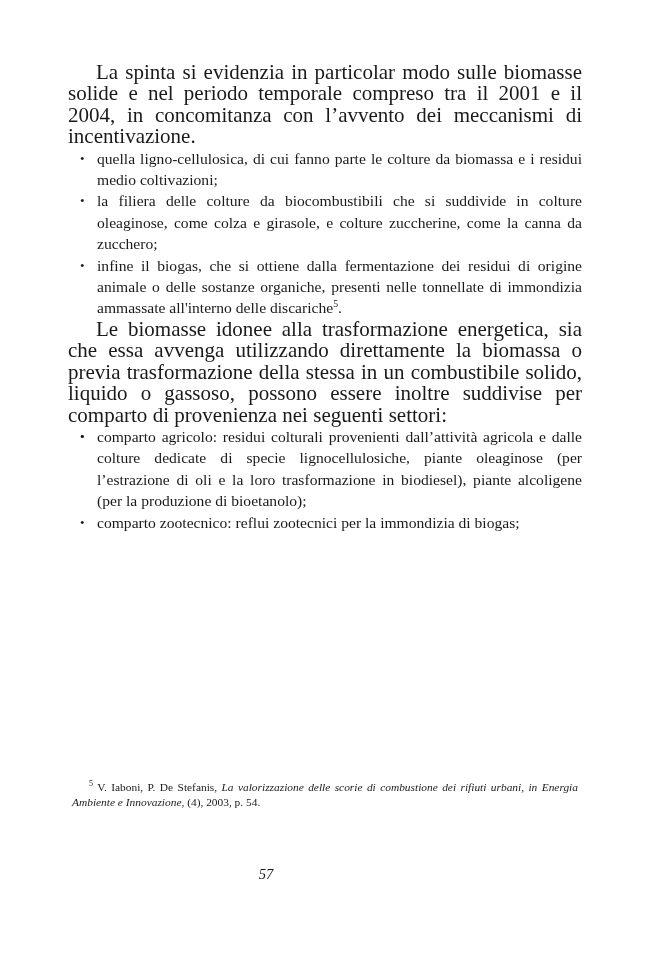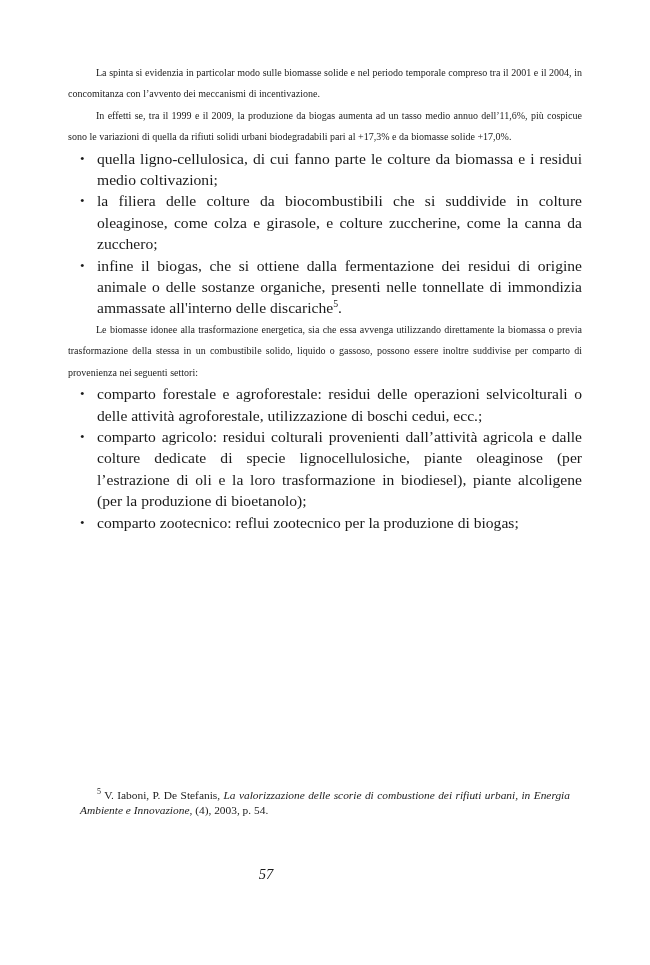--- a/index.html
+++ b/index.html
@@ -27,21 +27,21 @@
   .textblock {
     position: absolute;
     left: 68px;
     top: 62px;
     width: 514px;
   }
   p.body-para {
     margin: 0;
     text-indent: 28px;
     text-align: justify;
-    font-size: 10px;
+    font-size: 21px;
     line-height: 21.4px;
     hyphens: manual;
     word-spacing: 0.1px;
   }
   ul.bullets {
     margin: 0;
     padding: 0;
     list-style: none;
   }
   ul.bullets li {
@@ -64,21 +64,21 @@
     vertical-align: super;
     line-height: 0;
   }
   .footnote-zone {
     position: absolute;
     left: 68px;
     top: 776px;
     width: 514px;
   }
   .footnote-text {
-    margin: 12px;
+    margin: 4px;
     font-size: 11.4px;
     line-height: 15.4px;
     text-align: justify;
     text-indent: 17px;
   }
   .footnote-text .fn-marker {
     font-size: 8px;
     vertical-align: super;
     line-height: 0;
   }
@@ -97,21 +97,20 @@
 </style>
 </head>
 <body>
 
 <div class="page">
 
   <div class="textblock">
 
     <p class="body-para">La spinta si evidenzia in particolar modo sulle biomasse solide e nel periodo temporale compreso tra il 2001 e il 2004, in concomitanza con l’avvento dei meccanismi di incentivazione.</p>
 
-    <p class="body-para">In effetti se, tra il 1999 e il 2009, la produzione da biogas aumenta ad un tasso medio annuo dell’11,6%, più cospicue sono le variazioni di quella da rifiuti solidi urbani biodegradabili pari al +17,3% e da biomasse solide +17,0%.</p>
 
 
     <ul class="bullets">
       <li>
         <span class="bullet-mark">•</span>
         <span>quella ligno-cellulosica, di cui fanno parte le colture da biomassa e i residui medio coltivazioni;</span>
       </li>
       <li>
         <span class="bullet-mark">•</span>
         <span>la filiera delle colture da biocombustibili che si suddivide in colture oleaginose, come colza e girasole, e colture zuccherine, come la canna da zucchero;</span>
@@ -120,29 +119,28 @@
         <span class="bullet-mark">•</span>
         <span>infine il biogas, che si ottiene dalla fermentazione dei residui di origine animale o delle sostanze organiche, presenti nelle tonnellate di immondizia ammassate all'interno delle discariche</span><sup class="fn-ref">5</sup><span>.</span>
       </li>
     </ul>
 
     <p class="body-para">Le biomasse idonee alla trasformazione energetica, sia che essa avvenga utilizzando direttamente la biomassa o previa trasformazione della stessa in un combustibile solido, liquido o gassoso, possono essere inoltre suddivise per comparto di provenienza nei seguenti settori:</p>
 
     <ul class="bullets">
       <li>
         <span class="bullet-mark">•</span>
-        <span>comparto forestale e agroforestale: residui delle operazioni selvicolturali o delle attività agroforestale, utilizzazione di boschi cedui, ecc.;</span>
       </li>
       <li>
         <span class="bullet-mark">•</span>
         <span>comparto agricolo: residui colturali provenienti dall’attività agricola e dalle colture dedicate di specie lignocellulosiche, piante oleaginose (per l’estrazione di oli e la loro trasformazione in biodiesel), piante alcoligene (per la produzione di bioetanolo);</span>
       </li>
       <li>
         <span class="bullet-mark">•</span>
-        <span>comparto zootecnico: reflui zootecnico per la produzione di biogas;</span>
+        <span>comparto zootecnico: reflui zootecnici per la immondizia di biogas;</span>
       </li>
     </ul>
 
   </div>
 
   <div class="footnote-zone">
     <p class="footnote-text"><span class="fn-marker">5</span><span> V. Iaboni, P. De Stefanis, </span><span class="it">La valorizzazione delle scorie di combustione dei rifiuti urbani, in Energia Ambiente e Innovazione</span><span>, (4), 2003, p. 54.</span></p>
   </div>
 
   <div class="folio">57</div>

